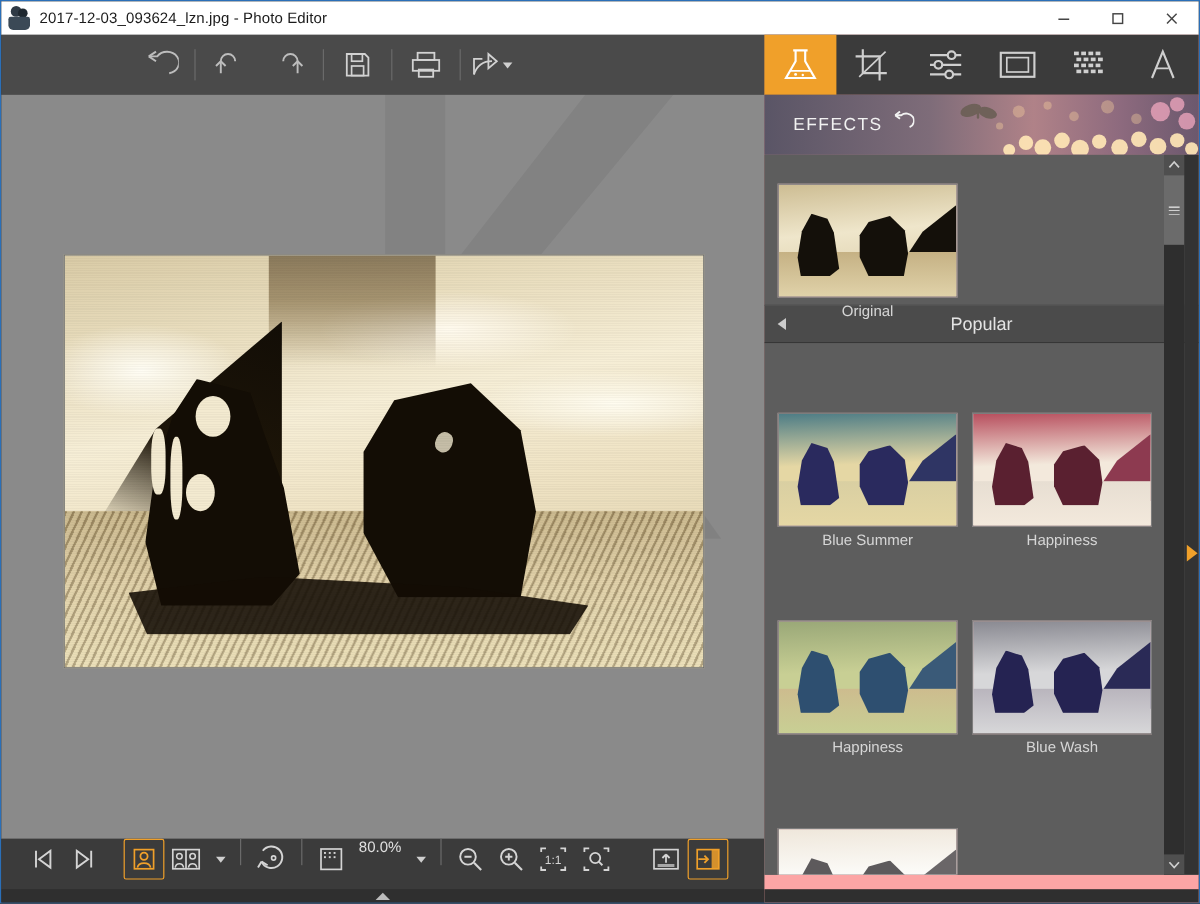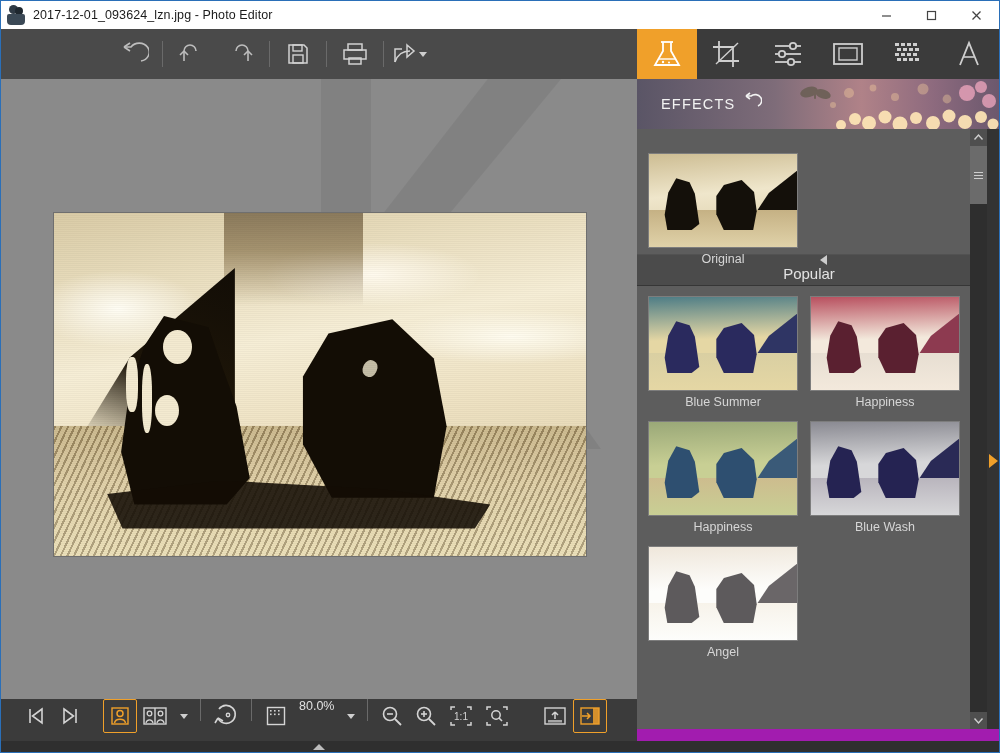--- a/index.html
+++ b/index.html
@@ -152,21 +152,21 @@
     background: #2f2f2f; display: flex; align-items: center; justify-content: center;
   }
   .caret-u {
     width: 0; height: 0; border-left: 6px solid transparent;
     border-right: 6px solid transparent; border-bottom: 6px solid #bcbcbc;
   }
 
   
   #right-panel {
     position: absolute; left: 636px; top: 28px; width: 362px; height: 724px;
-    background: #a21caf;
+    background: #fca5a5;
   }
   #tabs { display: flex; height: 50px; background: #3b3b3b; }
   .tab {
     flex: 1; display: flex; align-items: center; justify-content: center;
     color: #cfcfcf;
   }
   .tab.active { background: #f0a02a; color: #ffffff; }
 
   #panel-header {
     position: relative; height: 50px; overflow: hidden;
@@ -190,38 +190,38 @@
     position: relative; background: #caa;
   }
   .thumb-label {
     text-align: center; font-size: 12.5px; color: #d6d6d6;
     margin-top: 4px; white-space: nowrap;
   }
   #orig-cell { margin-left: 11px; }
 
   #section-head {
     height: 32px; background: #4b4b4b; display: flex; align-items: center;
-    border-top: 1px solid #525252; border-bottom: 1px solid #363636; flex-direction: column;
+    border-top: 1px solid #525252; border-bottom: 1px solid #363636;
   }
   .tri-l {
     width: 0; height: 0; border-top: 5px solid transparent;
     border-bottom: 5px solid transparent; border-right: 7px solid #cccccc;
     margin-left: 11px;
   }
   #section-title {
     flex: 1; text-align: center; color: #e3e3e3; font-size: 15px;
     margin-right: 18px;
   }
 
   #grid-scroll { position: relative; height: 443px; background: #5d5d5d; overflow: hidden; }
   #grid {
     display: grid; grid-template-columns: 150px 150px; gap: 0 12px;
     padding: 10px 0 0 11px;
   }
-  .grid-cell { margin-bottom: 12px; }
+  .grid-cell { margin-bottom: 12px; margin-top: 48px; }
 
   
   .tsky, .tground, .tshape { position: absolute; }
   .tsky { inset: 0; }
   .tground { left: 0; right: 0; top: 60%; height: 40%; }
   .tmt-l {
     left: 10%; top: 26%; width: 30%; height: 56%;
     clip-path: polygon(28% 0, 58% 8%, 70% 30%, 80% 88%, 62% 100%, 8% 100%, 2% 70%, 10% 28%);
   }
   .tmt-r {
@@ -299,21 +299,21 @@
 <body>
 
 <div id="app">
 
   <div id="titlebar">
     <div id="app-icon">
       <div class="dot1"></div>
         <div class="dot2"></div>
         <div class="base"></div>
     </div>
-    <div id="title-text">2017-12-01_093624_lzn.jpg - Photo Editor</div>
+    <div id="title-text">2017-12-03_093624_lzn.jpg - Photo Editor</div>
     <div id="wincontrols">
       <div class="wbtn" title="Minimize">
         <svg width="13" height="13" viewBox="0 0 13 13">
             <line x1="2" y1="7" x2="11" y2="7" stroke="#444" stroke-width="1.2"></line>
           </svg>
       </div>
       <div class="wbtn" title="Maximize">
         <svg width="13" height="13" viewBox="0 0 13 13">
             <rect x="2.5" y="2.5" width="8" height="8" fill="none" stroke="#444" stroke-width="1.2"></rect>
           </svg>

